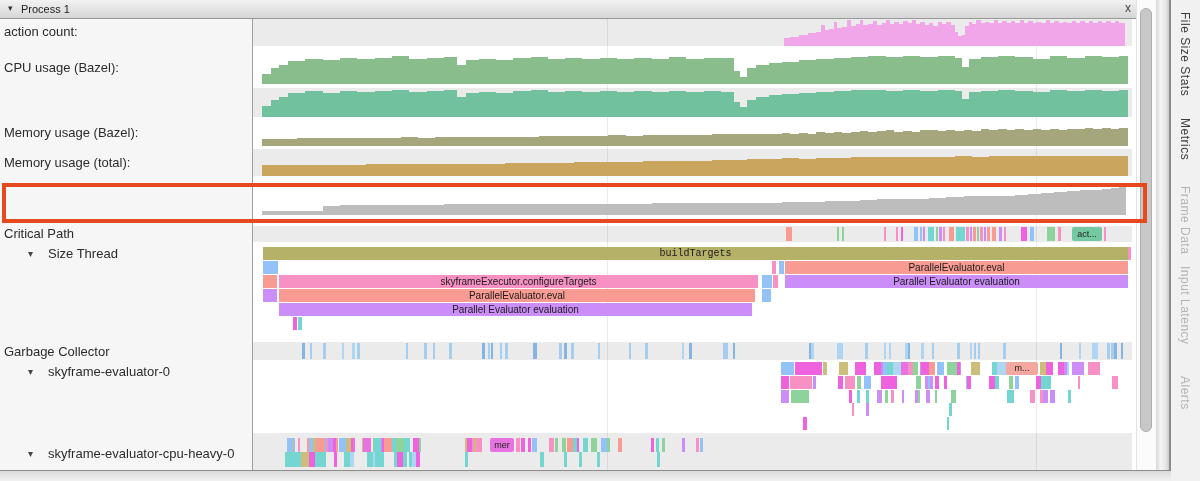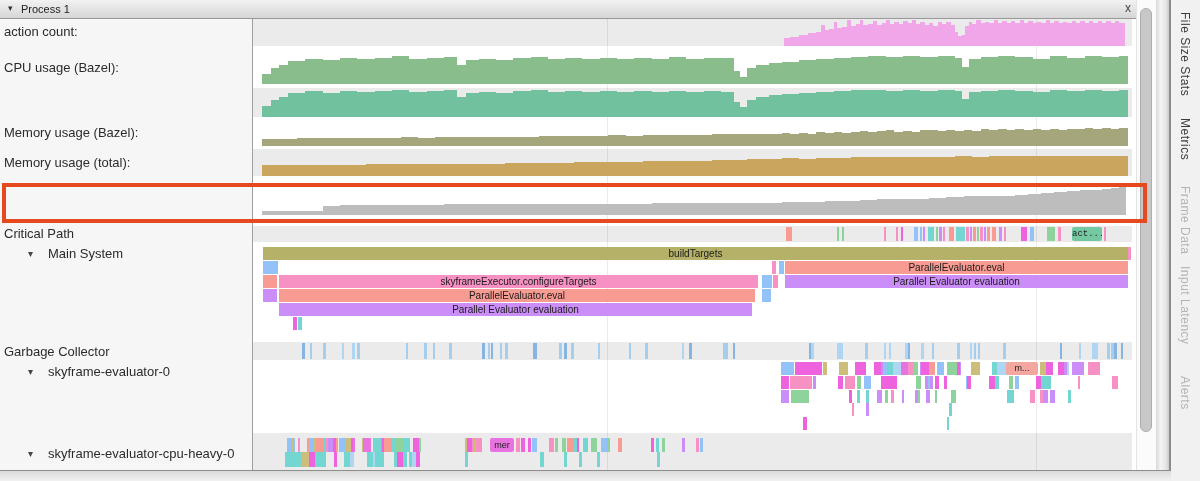--- a/index.html
+++ b/index.html
@@ -72,21 +72,21 @@
       <svg width="1200" height="25" viewBox="0 0 1200 25" class="counter-svg" style="top: 121px;">
         <path d="M262.0,25 L262.0,18.0 H279.3 V17.5 H296.6 V17.0 H314.0 V17.3 H331.3 V16.8 H348.6 V17.0 H365.9 V16.5 H383.2 V16.8 H400.6 V16.3 H417.9 V16.5 H435.2 V16.0 H452.5 V16.3 H469.8 V15.8 H487.2 V16.0 H504.5 V15.5 H521.8 V15.8 H539.1 V15.3 H556.4 V15.0 H573.8 V15.0 H591.1 V14.8 H608.4 V14.3 H625.7 V14.5 H643.0 V14.0 H660.4 V13.8 H677.7 V14.0 H695.0 V13.5 H712.3 V13.3 H729.6 V13.0 H747.0 V13.3 H764.3 V12.5 H781.6 V12.0 H790.3 V13.0 H798.9 V11.8 H807.6 V12.5 H816.2 V11.2 H824.9 V12.0 H833.6 V11.0 H842.2 V11.8 H850.9 V10.8 H859.5 V10.0 H868.2 V11.2 H876.9 V10.0 H885.5 V9.3 H894.2 V10.5 H902.8 V9.5 H911.5 V10.5 H920.2 V9.3 H928.8 V8.5 H937.5 V9.8 H946.1 V8.8 H954.8 V9.8 H963.5 V8.5 H972.1 V9.5 H980.8 V8.3 H989.4 V9.3 H998.1 V8.0 H1006.8 V9.0 H1015.4 V8.0 H1024.1 V8.8 H1032.7 V7.8 H1041.4 V8.8 H1050.1 V7.5 H1058.7 V8.5 H1067.4 V7.5 H1076.0 V8.3 H1084.7 V7.3 H1093.4 V8.3 H1102.0 V7.0 H1110.7 V8.0 H1119.3 V7.0 H1128.0 V7.5 V25 Z" fill="#a6a67c" shape-rendering="crispEdges"></path>
       </svg>
       <svg width="1200" height="26" viewBox="0 0 1200 26" class="counter-svg" style="top: 150px;">
         <path d="M262.0,26 L262.0,15.1 H296.6 V14.8 H331.3 V14.6 H365.9 V14.3 H400.6 V14.0 H435.2 V13.8 H469.8 V13.5 H504.5 V13.0 H539.1 V12.7 H573.8 V12.2 H608.4 V11.7 H643.0 V11.2 H677.7 V10.7 H712.3 V9.9 H747.0 V9.1 H764.3 V8.6 H781.6 V8.3 H798.9 V8.6 H816.2 V8.1 H833.6 V7.5 H850.9 V7.3 H868.2 V7.0 H885.5 V7.3 H902.8 V6.8 H920.2 V6.5 H937.5 V6.8 H954.8 V6.2 H972.1 V6.5 H989.4 V6.0 H1006.8 V6.2 H1024.1 V6.0 H1041.4 V5.7 H1058.7 V6.0 H1076.0 V5.7 H1093.4 V5.5 H1110.7 V5.7 H1128.0 V5.5 V26 Z" fill="#c9a55e" shape-rendering="crispEdges"></path>
       </svg>
       <svg width="1200" height="30" viewBox="0 0 1200 30" class="counter-svg" style="top: 185px;">
         <path d="M262.0,30 L262.0,26.4 H288.0 V26.1 H314.0 V25.8 H322.6 V21.0 H339.9 V20.1 H365.9 V19.8 H391.9 V19.5 H417.9 V19.5 H443.9 V19.2 H469.8 V19.2 H495.8 V18.9 H521.8 V18.9 H547.8 V18.9 H573.8 V18.6 H599.7 V18.6 H625.7 V18.6 H651.7 V18.3 H677.7 V18.3 H703.7 V18.0 H729.6 V18.0 H755.6 V17.7 H781.6 V17.4 H794.6 V16.8 H807.6 V16.5 H824.9 V16.2 H842.2 V15.9 H859.5 V15.3 H876.9 V14.4 H894.2 V13.8 H911.5 V13.5 H928.8 V12.9 H946.1 V12.0 H963.5 V11.4 H980.8 V10.8 H998.1 V10.5 H1015.4 V9.9 H1028.4 V9.0 H1041.4 V8.1 H1054.4 V7.2 H1067.4 V6.3 H1080.4 V5.4 H1093.4 V4.5 H1102.0 V3.6 H1110.7 V3.0 H1119.3 V2.1 H1126.3 V1.5 H1126.3 V30.0 V30 Z" fill="#bdbdbd" shape-rendering="crispEdges"></path>
       </svg>
       <div class="slice" style="left: 263px; width: 865px; top: 247px; height: 13px; background: rgb(182, 177, 104);">
-        <span style="line-height: 13px;">buildTargets</span>
+        <span style="line-height: 13px; font-family: Liberation Mono, monospace;">buildTargets</span>
       </div>
       <div class="slice" style="left: 1128px; width: 3px; top: 247px; height: 13px; background: rgb(247, 145, 196);"></div>
       <div class="slice" style="left: 263px; width: 15px; top: 261px; height: 13px; background: rgb(146, 194, 248);"></div>
       <div class="slice" style="left: 772px; width: 4px; top: 261px; height: 13px; background: rgb(247, 145, 196);"></div>
       <div class="slice" style="left: 779px; width: 5px; top: 261px; height: 13px; background: rgb(146, 194, 248);"></div>
       <div class="slice" style="left: 785px; width: 343px; top: 261px; height: 13px; background: rgb(248, 155, 146);">
         <span style="line-height: 13px;">ParallelEvaluator.eval</span>
       </div>
       <div class="slice" style="left: 263px; width: 14px; top: 275px; height: 13px; background: rgb(248, 155, 146);"></div>
       <div class="slice" style="left: 279px; width: 479px; top: 275px; height: 13px; background: rgb(247, 145, 196);">
@@ -412,21 +412,21 @@
       <div class="tick" style="left: 299px; width: 6.1px; top: 452px; height: 15px; background: rgb(116, 214, 208);"></div>
       <div class="tick" style="left: 300.5px; width: 4.1px; top: 452px; height: 15px; background: rgb(205, 189, 122);"></div>
       <div class="tick" style="left: 350px; width: 4px; top: 452px; height: 15px; background: rgb(174, 214, 242);"></div>
       <div class="tick" style="left: 293.8px; width: 2.5px; top: 452px; height: 15px; background: rgb(116, 214, 208);"></div>
       <div class="tick" style="left: 376.7px; width: 7.1px; top: 452px; height: 15px; background: rgb(116, 214, 208);"></div>
       <div class="tick" style="left: 344px; width: 5.8px; top: 452px; height: 15px; background: rgb(116, 214, 208);"></div>
       <div class="tick" style="left: 366.7px; width: 6.8px; top: 452px; height: 15px; background: rgb(116, 214, 208);"></div>
       <div class="tick" style="left: 317.6px; width: 4.8px; top: 452px; height: 15px; background: rgb(116, 214, 208);"></div>
       <div class="tick" style="left: 393.8px; width: 3.7px; top: 452px; height: 15px; background: rgb(116, 214, 208);"></div>
       <div class="chip" style="left: 1072px; width: 30px; top: 227px; height: 14px; background: rgb(116, 201, 162);">
-        <span style="line-height: 14px; font-family: Liberation Mono, monospace;">act...</span>
+        <span style="line-height: 14px;">act...</span>
       </div>
       <div class="chip" style="left: 1006px; width: 32px; top: 362px; height: 13px; background: rgb(244, 167, 158);">
         <span style="line-height: 13px;">m...</span>
       </div>
       <div class="chip" style="left: 490px; width: 24px; top: 438px; height: 14px; background: rgb(232, 115, 224);">
         <span style="line-height: 14px;">mer</span>
       </div>
     </div>
 
   <div id="label-panel">
@@ -440,21 +440,21 @@
         <span class="lbl">Memory usage (Bazel):</span>
       </div>
       <div class="track-label-row" style="top: 136px;">
         <span class="lbl">Memory usage (total):</span>
       </div>
       <div class="track-label-row" style="top: 207px;">
         <span class="lbl">Critical Path</span>
       </div>
       <div class="track-label-row threaded" style="top: 227px;">
         <span class="arrow">▾</span>
-        <span class="lbl">Main System</span>
+        <span class="lbl">Size Thread</span>
       </div>
       <div class="track-label-row" style="top: 325px;">
         <span class="lbl">Garbage Collector</span>
       </div>
       <div class="track-label-row threaded" style="top: 345px;">
         <span class="arrow">▾</span>
         <span class="lbl">skyframe-evaluator-0</span>
       </div>
       <div class="track-label-row threaded" style="top: 427px;">
         <span class="arrow">▾</span>

